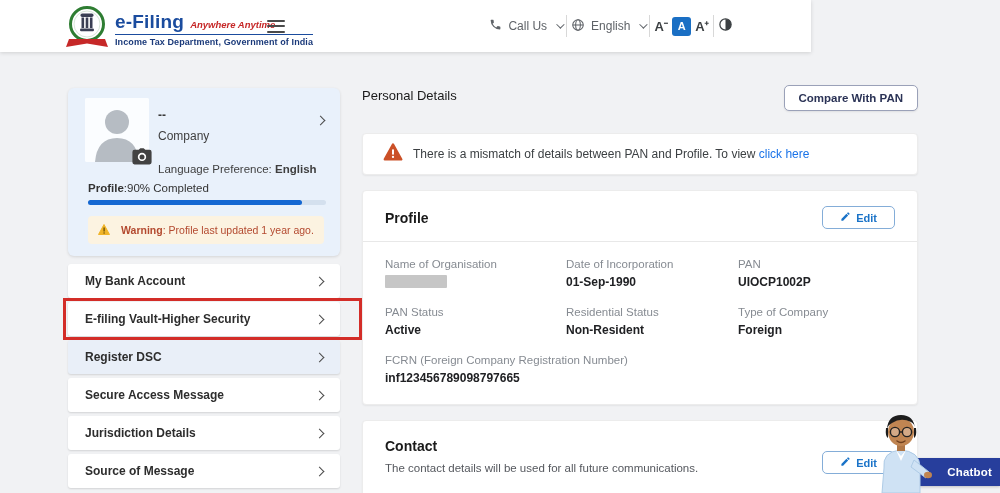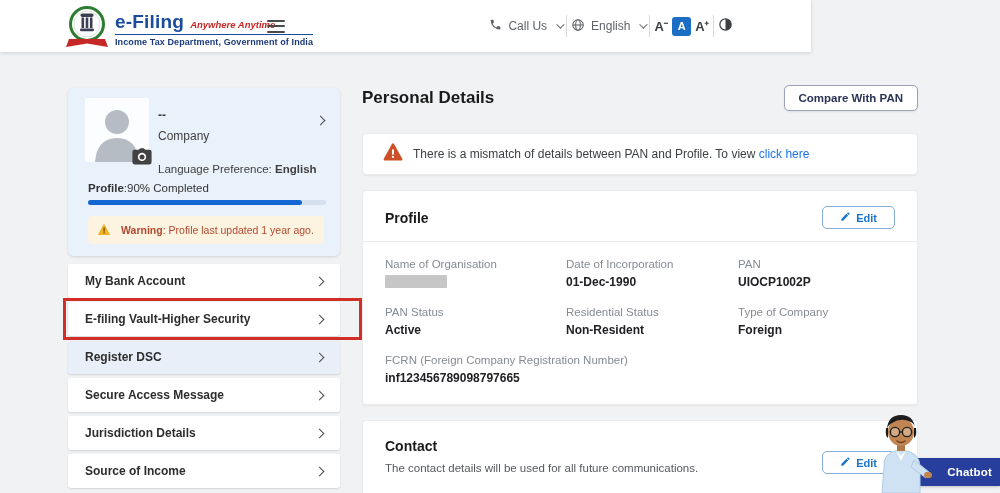--- a/index.html
+++ b/index.html
@@ -54,21 +54,21 @@
   .menu-item { height:34px; background:#ffffff; border-radius:3px; margin-bottom:4px; display:flex;
                align-items:center; justify-content:space-between; padding:0 17px;
                box-shadow:0 1px 2px rgba(0,0,0,.13); cursor:pointer; }
   .menu-item .mi-label { font-size:12px; font-weight:700; color:#2d2d2d; }
   .menu-item.active { background:#e9eff8; }
   .annotation-box { position:absolute; left:-5px; top:34px; width:299px; height:42px;
                     border:3px solid #d32d28; z-index:6; pointer-events:none; }
 
   
   .main { position:absolute; left:362px; top:88px; width:556px; }
-  .page-title { font-size:17px; font-weight:700; color:#1a1a1a; }
+  .page-title { font-size:13px; font-weight:400; color:#1a1a1a; }
   .compare-btn { position:absolute; right:0; top:-3px; background:#fff; border:1.2px solid #9aa1b8;
                  border-radius:5px; padding:6px 14px; font-size:11.5px; font-weight:700; color:#2b3356;
                  cursor:pointer; font-family:inherit; box-shadow:0 1px 2px rgba(0,0,0,.08); }
   .mismatch-banner { position:absolute; left:0; top:45px; width:556px; height:42px; background:#fff;
                      border:1px solid #ececec; border-radius:4px; box-shadow:0 1px 2px rgba(0,0,0,.06);
                      display:flex; align-items:center; padding-left:20px; gap:10px; }
   .mismatch-text { font-size:12px; color:#3c4043; }
   .mismatch-link { color:#1a73e8; cursor:pointer; text-decoration:none;text-align:right; }
 
   .card { background:#fff; border:1px solid #ececec; border-radius:4px; box-shadow:0 1px 2px rgba(0,0,0,.06); }
@@ -225,21 +225,21 @@
       </div>
       <div class="menu-item">
         <span class="mi-label">Secure Access Message</span>
         <span class="chev-right"></span>
       </div>
       <div class="menu-item">
         <span class="mi-label">Jurisdiction Details</span>
         <span class="chev-right"></span>
       </div>
       <div class="menu-item">
-        <span class="mi-label">Source of Income</span>
+        <span class="mi-label">Source of Message</span>
         <span class="chev-right"></span>
       </div>
       <div class="annotation-box"></div>
     </div>
   </div>
 
   <div class="main">
     <div class="page-title">Personal Details</div>
     <button class="compare-btn">Compare With PAN</button>
 
@@ -270,21 +270,21 @@
         </button>
       </div>
       <hr class="sec-divider">
       <div class="fields-grid">
         <div>
           <div class="field-label">Name of Organisation</div>
           <div class="redacted-box"></div>
         </div>
         <div>
           <div class="field-label">Date of Incorporation</div>
-          <div class="field-value">01-Dec-1990</div>
+          <div class="field-value">01-Sep-1990</div>
         </div>
         <div>
           <div class="field-label">PAN</div>
           <div class="field-value">UIOCP1002P</div>
         </div>
         <div>
           <div class="field-label">PAN Status</div>
           <div class="field-value">Active</div>
         </div>
         <div>

